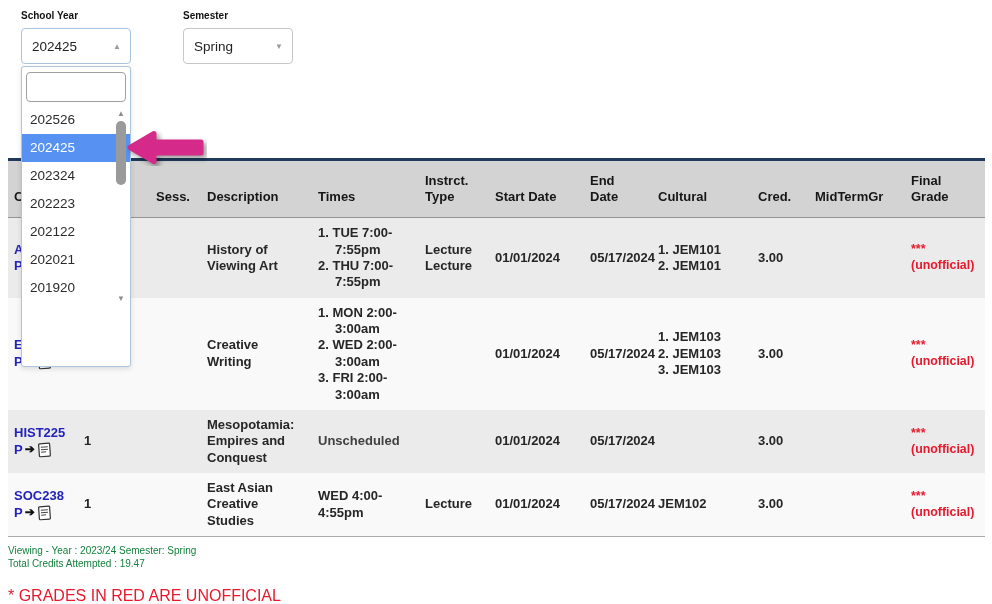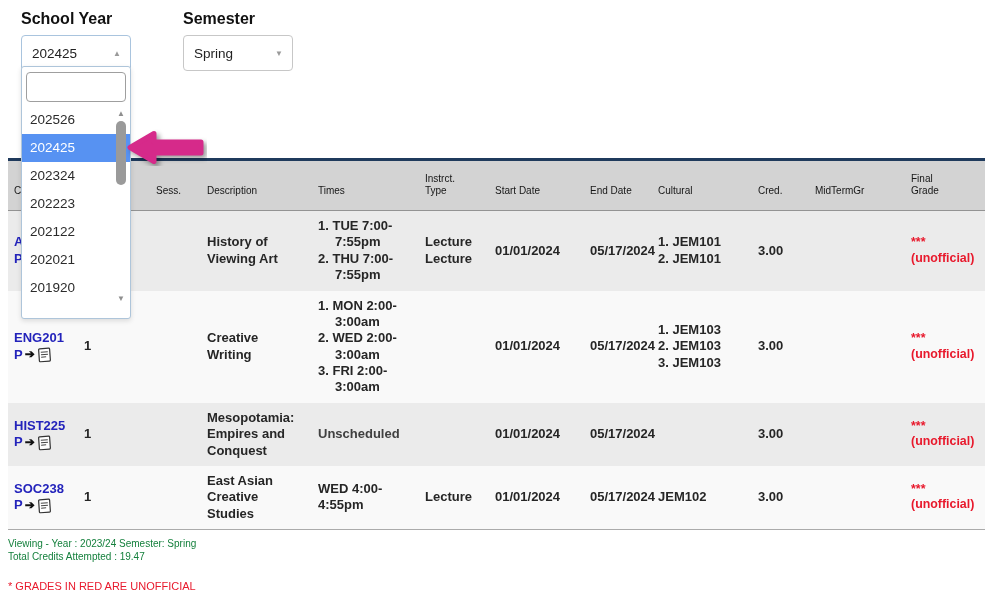--- a/index.html
+++ b/index.html
@@ -3,30 +3,30 @@
 <meta charset="utf-8">
 <style>
   * { margin:0; padding:0; box-sizing:border-box; }
   body { font-family:"Liberation Sans", sans-serif; background:#fff; }
   .page { position:relative; width:992px; height:604px; background:#fff; overflow:hidden; }
 
   
   .filter-group { position:absolute; top:10px; }
   .fg-year { left:21px; }
   .fg-sem  { left:183px; }
-  .filter-label { font-size:16px; font-weight:700; color:#111; margin-bottom:7px; }
+  .filter-label { font-size:10px; font-weight:700; color:#111; margin-bottom:7px; }
   .select-box { width:110px; height:36px; background:#fff; border:1px solid #c7c7c7; border-radius:4px;
                 display:flex; align-items:center; padding:0 10px; font-size:13.5px; color:#222;
                 position:relative; cursor:pointer; }
   .select-box.open { border-color:#a9c4de; }
   .select-caret { position:absolute; right:9px; top:50%; transform:translateY(-50%);
                   font-size:8px; color:#9a9a9a; }
 
   
-  .dd-panel { position:absolute; left:21px; top:66px; width:110px; height:253px; background:#fff;
+  .dd-panel { position:absolute; left:21px; top:66px; width:110px; height:301px; background:#fff;
               border:1px solid #aec5da; border-radius:3px; z-index:10;
               box-shadow:0 2px 5px rgba(0,0,0,0.12); }
   .dd-search { display:block; width:100px; height:30px; margin:5px auto 4px auto;
                border:1px solid #9f9f9f; border-radius:4px; padding:0 6px; font-size:13px; outline:none; }
   .dd-list { position:relative; }
   .dd-item { height:28px; line-height:28px; padding-left:8px; font-size:13.5px; color:#2b2b2b;
              cursor:pointer; white-space:nowrap; }
   .dd-item.selected { background:#5792f2; color:#fff; }
   .dd-scrollbar { position:absolute; right:3px; top:40px; width:12px; height:196px; z-index:11; }
   .sb-up, .sb-down { position:absolute; left:0; width:12px; text-align:center; font-size:8px; color:#8f8f8f; cursor:pointer; }
@@ -36,38 +36,38 @@
   
   .anno-arrow { position:absolute; left:123px; top:129px; z-index:12; pointer-events:none; }
 
   
   .content { position:absolute; left:8px; top:158px; width:977px; }
   table { width:977px; table-layout:fixed; border-collapse:collapse; }
   col.c-course{width:70px} col.c-section{width:72px} col.c-sess{width:51px} col.c-desc{width:111px}
   col.c-times{width:107px} col.c-instr{width:70px} col.c-start{width:95px} col.c-end{width:68px}
   col.c-loc{width:100px} col.c-cred{width:57px} col.c-mid{width:96px} col.c-final{width:80px}
   thead th { background:#d3d3d3; border-top:3px solid #1f3a5c; border-bottom:1px solid #939393;
-             font-size:10px; font-weight:400; color:#161616; text-align:left; vertical-align:bottom;
+             font-size:13px; font-weight:700; color:#161616; text-align:left; vertical-align:bottom;
              padding:12px 6px 13px 6px; white-space:pre-line; line-height:1.2; }
   tbody td { font-size:13px; font-weight:700; color:#262626; vertical-align:middle;
              padding:7px 6px; line-height:1.26; }
   tbody tr:nth-child(odd)  { background:#ebebeb; }
   tbody tr:nth-child(even) { background:#f9f9f9; }
   tbody tr:last-child td { border-bottom:1px solid #ababab; }
   .code { color:#2323bb; font-weight:800; }
   .plink { color:#2323bb; font-weight:800; display:flex; align-items:center; gap:2px; }
   .go-arrow { color:#111; font-size:12px; }
   .doc-icon svg { display:block; }
   .hang { padding-left:17px; text-indent:-17px; }
   .unsched { color:#404040; }
   .final-cell div { color:#e8192c; white-space:nowrap; font-size:12.4px; }
 
   
   .footer { margin-top:7px; font-size:10px; color:#15803d; line-height:1.3; }
-  .disclaimer { margin-top:17px; font-size:11px; color:#e8192c; font-weight:400; }
+  .disclaimer { margin-top:17px; font-size:16px; color:#e8192c; font-weight:400; }
 </style>
 </head>
 <body>
 
 <div class="page">
 
   <div class="filter-group fg-year">
     <div class="filter-label">School Year</div>
     <div class="select-box open">
       <span>202425</span>

